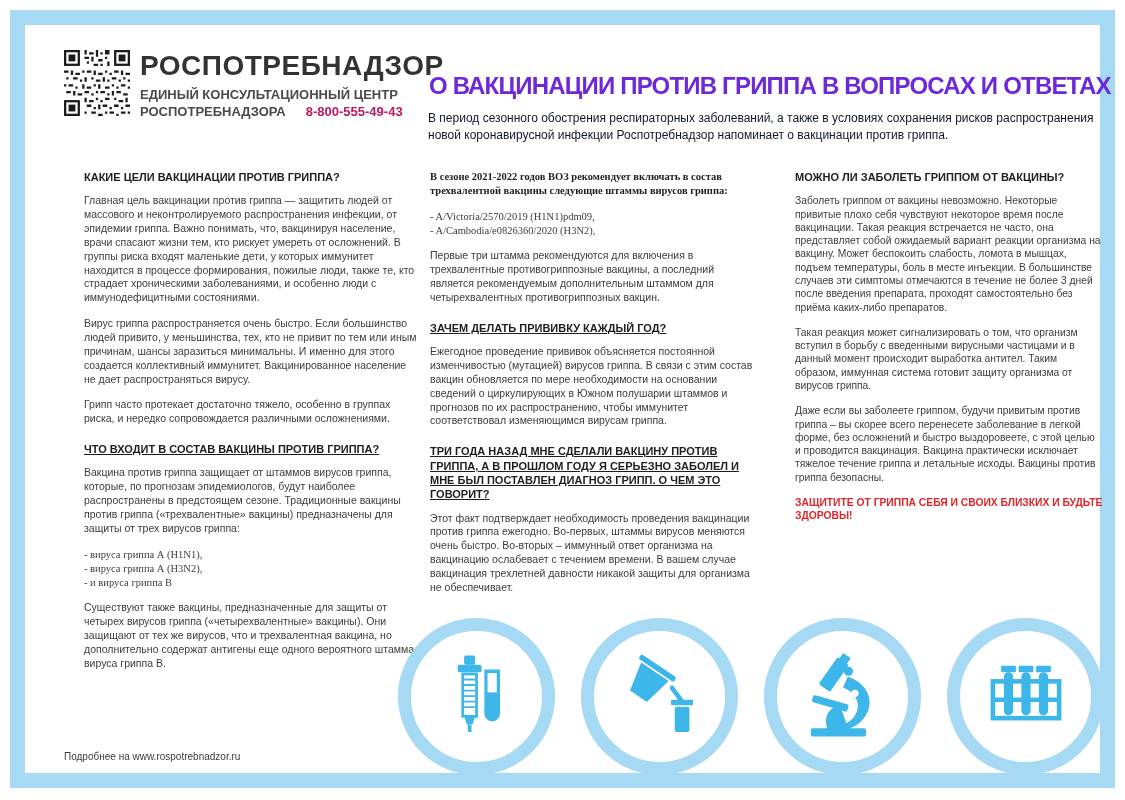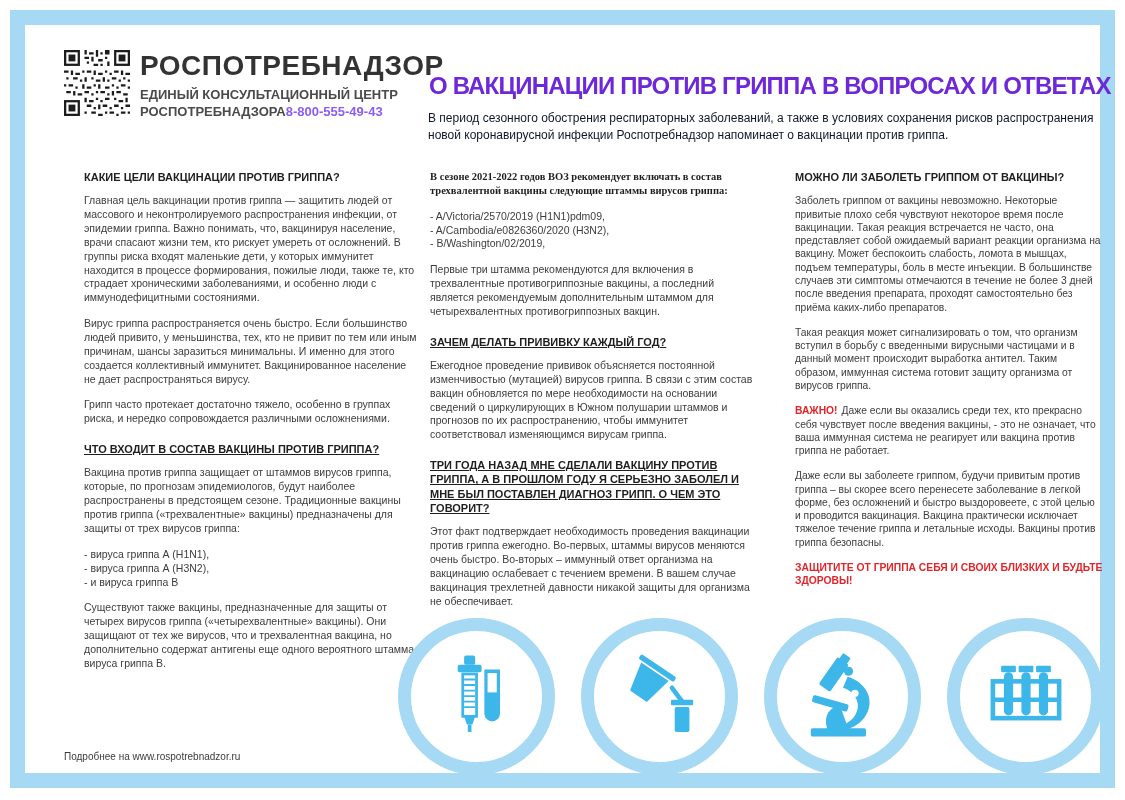--- a/index.html
+++ b/index.html
@@ -10,38 +10,38 @@
   .frame{
     position:absolute;left:10px;top:10px;right:10px;bottom:12px;
     border:15px solid #a6d9f4;pointer-events:none;
   }
   
   .qr{position:absolute;left:64px;top:50px;width:66px;height:66px;}
   .qr svg{width:100%;height:100%;}
   .brand{position:absolute;left:140px;top:52px;}
   .brand-name{font-size:28px;font-weight:bold;color:#333;letter-spacing:.5px;line-height:1;}
   .brand-sub{margin-top:7px;font-size:13px;font-weight:bold;color:#4a4a4a;line-height:1.3;}
-  .phone{color:#8b5cf6;margin-left:0;}
+  .phone{color:#be185d;margin-left:20px;}
   .title-block{position:absolute;left:428px;top:72px;width:676px;}
   .page-title{
     margin:1px;color:#6d28d9;font-size:24px;font-weight:bold;line-height:1.05;
     letter-spacing:-0.8px;white-space:nowrap;
   }
   .page-intro{margin:12px 0 0;font-size:12px;line-height:1.4;color:#0f172a;}
   
   .col{position:absolute;top:170px;font-size:10.5px;line-height:1.32;}
   .col1{left:64px;width:333px;margin-left:20px;}
   .col2{left:430px;width:330px;}
   .col3{left:795px;width:308px;font-size:10.3px;line-height:1.29;}
   .q{margin:0 0 10px;font-size:11px;font-weight:bold;color:#1e1e1e;line-height:1.3;}
   .q.mt{margin-top:16px;text-decoration:underline;}
   .col p{margin:0 0 12px;}
   .lead{font-weight:bold;color:#1e1e1e;margin:0;font-family:Liberation Serif, serif;}
   ul.plain{list-style:none;margin:0 0 12px;padding:0;}
-  ul.plain li{margin:0;}
+  ul.plain li{margin:0;font-family:Liberation Serif, serif;}
   .imp{color:#e2242b;font-weight:bold;margin-right:4px;}
   .closing{color:#e2242b;font-weight:bold;}
   .more-link{position:absolute;left:64px;top:751px;font-size:10px;color:#3c3c3c;text-decoration:none;}
   
   .icons{position:absolute;left:398px;top:618px;width:706px;display:flex;justify-content:space-between;}
   .icon-circle{
     width:157px;height:157px;box-sizing:border-box;border-radius:50%;
     border:13px solid #a6d9f4;background:#fff;display:flex;align-items:center;justify-content:center;
   }
   .icon-circle svg{width:92px;height:92px;}
@@ -93,34 +93,32 @@
       <li>- и вируса гриппа В</li>
     </ul>
     <p>Существуют также вакцины, предназначенные для защиты от четырех вирусов гриппа («четырехвалентные» вакцины). Они защищают от тех же вирусов, что и трехвалентная вакцина, но дополнительно содержат антигены еще одного вероятного штамма вируса гриппа В.</p>
   </div>
 
   <div class="col col2">
     <p class="lead">В сезоне 2021-2022 годов ВОЗ рекомендует включать в состав трехвалентной вакцины следующие штаммы вирусов гриппа:</p>
     <ul class="plain">
       <li>- A/Victoria/2570/2019 (H1N1)pdm09,</li>
       <li>- A/Cambodia/e0826360/2020 (H3N2),</li>
-      <li>- B/Washington/02/2019,</li>
     </ul>
     <p>Первые три штамма рекомендуются для включения в трехвалентные противогриппозные вакцины, а последний является рекомендуемым дополнительным штаммом для четырехвалентных противогриппозных вакцин.</p>
     <h3 class="q mt">ЗАЧЕМ ДЕЛАТЬ ПРИВИВКУ КАЖДЫЙ ГОД?</h3>
     <p>Ежегодное проведение прививок объясняется постоянной изменчивостью (мутацией) вирусов гриппа. В связи с этим состав вакцин обновляется по мере необходимости на основании сведений о циркулирующих в Южном полушарии штаммов и прогнозов по их распространению, чтобы иммунитет соответствовал изменяющимся вирусам гриппа.</p>
     <h3 class="q mt">ТРИ ГОДА НАЗАД МНЕ СДЕЛАЛИ ВАКЦИНУ ПРОТИВ ГРИППА, А В ПРОШЛОМ ГОДУ Я СЕРЬЕЗНО ЗАБОЛЕЛ И МНЕ БЫЛ ПОСТАВЛЕН ДИАГНОЗ ГРИПП. О ЧЕМ ЭТО ГОВОРИТ?</h3>
     <p>Этот факт подтверждает необходимость проведения вакцинации против гриппа ежегодно. Во-первых, штаммы вирусов меняются очень быстро. Во-вторых – иммунный ответ организма на вакцинацию ослабевает с течением времени. В вашем случае вакцинация трехлетней давности никакой защиты для организма не обеспечивает.</p>
   </div>
 
   <div class="col col3">
     <h3 class="q">МОЖНО ЛИ ЗАБОЛЕТЬ ГРИППОМ ОТ ВАКЦИНЫ?</h3>
     <p>Заболеть гриппом от вакцины невозможно. Некоторые привитые плохо себя чувствуют некоторое время после вакцинации. Такая реакция встречается не часто, она представляет собой ожидаемый вариант реакции организма на вакцину. Может беспокоить слабость, ломота в мышцах, подъем температуры, боль в месте инъекции. В большинстве случаев эти симптомы отмечаются в течение не более 3 дней после введения препарата, проходят самостоятельно без приёма каких-либо препаратов.</p>
     <p>Такая реакция может сигнализировать о том, что организм вступил в борьбу с введенными вирусными частицами и в данный момент происходит выработка антител. Таким образом, иммунная система готовит защиту организма от вирусов гриппа.</p>
-    <p><span class="imp">ВАЖНО!</span><span>Даже если вы оказались среди тех, кто прекрасно себя чувствует после введения вакцины, - это не означает, что ваша иммунная система не реагирует или вакцина против гриппа не работает.</span></p>
     <p>Даже если вы заболеете гриппом, будучи привитым против гриппа – вы скорее всего перенесете заболевание в легкой форме, без осложнений и быстро выздоровеете, с этой целью и проводится вакцинация. Вакцина практически исключает тяжелое течение гриппа и летальные исходы. Вакцины против гриппа безопасны.</p>
     <p class="closing">ЗАЩИТИТЕ ОТ ГРИППА СЕБЯ И СВОИХ БЛИЗКИХ И БУДЬТЕ ЗДОРОВЫ!</p>
   </div>
 
   <div class="icons">
     <div class="icon-circle">
       <svg viewBox="0 0 100 100">
         <rect class="blue" x="36" y="5" width="12" height="10" rx="2"></rect>
         <rect class="blue" x="29" y="15" width="26" height="8" rx="2"></rect>
         <rect class="blue-stroke" x="34.5" y="25" width="15" height="46" stroke-width="3"></rect>

